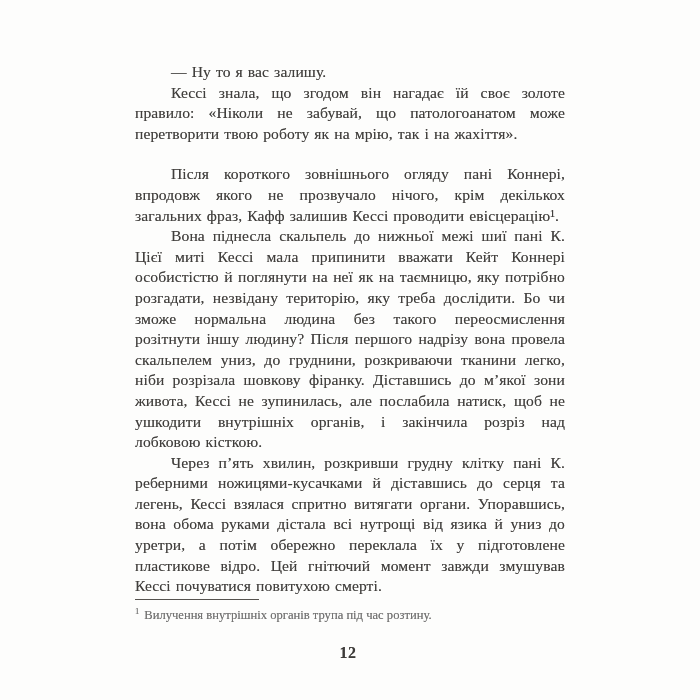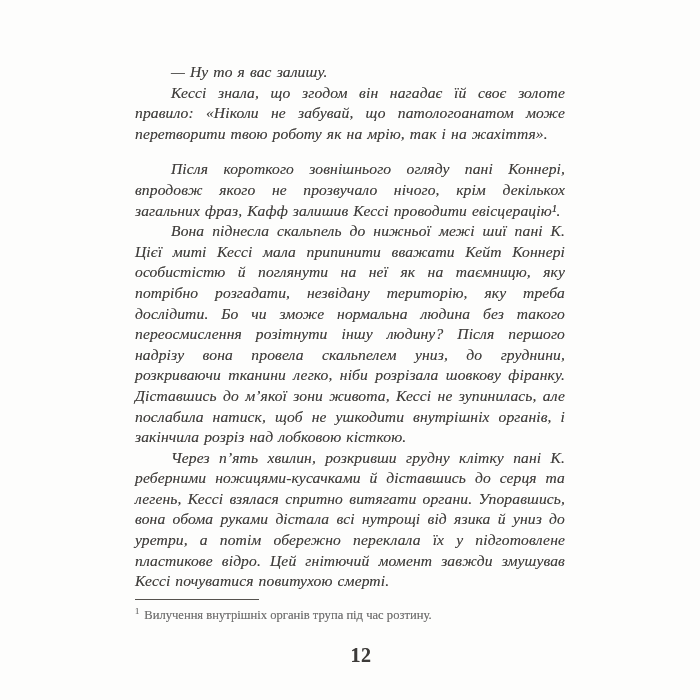--- a/index.html
+++ b/index.html
@@ -20,23 +20,22 @@
     font-size: 15.6px;
     line-height: 20.6px;
     text-align: justify;
     letter-spacing: 0.1px;
     word-spacing: 1px;
     text-shadow: 0 0 0.5px rgba(65, 63, 61, 0.55);
   }
   .paragraph {
     margin: 0;
     text-indent: 36px;
-    font-style: italic;
   }
-  .paragraph.space-before { margin-top: 15px; }
+  .paragraph.space-before { margin-top: 20px; }
   .footnote-area {
     position: absolute;
     left: 135px;
     top: 599px;
     width: 430px;
   }
   .footnote-divider {
     width: 124px;
     height: 0;
     border-top: 1.5px solid #55524e;
@@ -50,25 +49,25 @@
     text-shadow: 0 0 0.4px rgba(69, 67, 63, 0.5);
   }
   .footnote sup {
     font-size: 8.5px;
     line-height: 0;
     margin-right: 5px;
     vertical-align: super;
   }
   .page-number {
     position: absolute;
-    left: 146px;
+    left: 133px;
     top: 644px;
     width: 430px;
     text-align: center;
-    font-size: 20px;
+    font-size: 16px;
     font-weight: 600;
     letter-spacing: 0.5px;
     color: #3d3b39;
     text-shadow: 0 0 0.4px rgba(61, 59, 57, 0.5);
   }
 </style>
 </head>
 <body>
 
 <div class="page">

